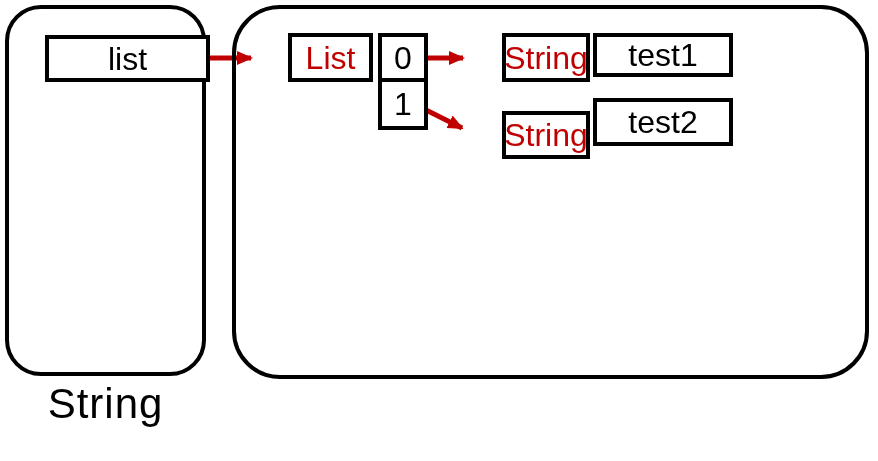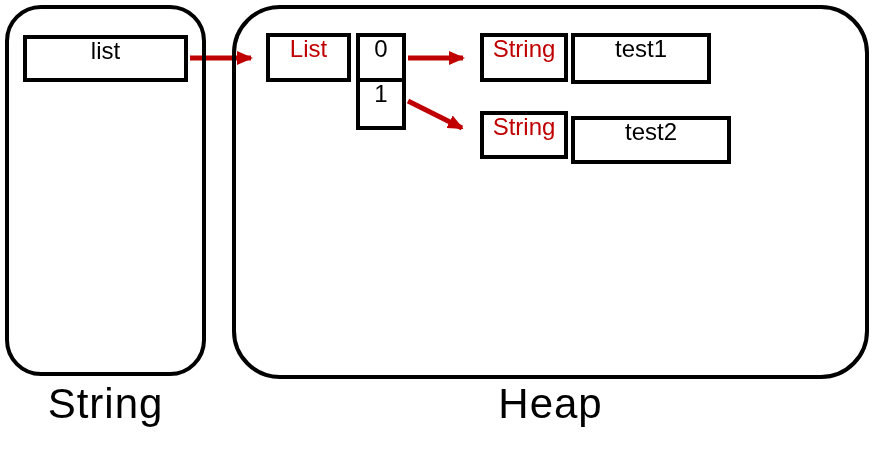--- a/index.html
+++ b/index.html
@@ -39,35 +39,37 @@
     line-height: 1.1;
   }
   .label-stack { left: 5px;  width: 201px; }
   .label-heap  { left: 232px; width: 637px; }
   .box {
     position: absolute;
     border: 4px solid var(--ink);
     background: var(--bg);
     box-sizing: border-box;
     display: flex;
+    align-items: center;
     justify-content: center;
-    font-size: 24px;
+    font-size: 32px;
     color: var(--ink);
     z-index: 3;
     line-height: 1;
+    margin-left: 22px;
   }
   .red-text { color: var(--accent); }
   .box-list-var   { left: 23px;  top: 35px;  width: 165px; height: 47px; }
   .box-list-type  { left: 266px; top: 33px;  width: 85px;  height: 49px; }
   .box-index-0    { left: 356px; top: 33px;  width: 50px;  height: 49px; }
   .box-index-1    { left: 356px; top: 82px;  width: 50px;  height: 48px; border-top: none; }
   .box-str1-type  { left: 480px; top: 33px;  width: 88px;  height: 49px; }
-  .box-str1-value { left: 571px; top: 33px;  width: 140px; height: 51px; }
+  .box-str1-value { left: 571px; top: 33px;  width: 140px; height: 44px; }
   .box-str2-type  { left: 480px; top: 111px; width: 88px;  height: 48px; }
-  .box-str2-value { left: 571px; top: 116px; width: 160px; height: 48px; }
+  .box-str2-value { left: 571px; top: 98px; width: 140px; height: 48px; }
   .arrows-overlay {
     position: absolute;
     left: 0; top: 0;
     width: 878px; height: 461px;
     z-index: 1;
     color: var(--accent);
     pointer-events: none;
   }
   .arrows-overlay line { stroke: currentColor; stroke-width: 5; }
 </style>
@@ -87,21 +89,20 @@
     <line x1="408" y1="101" x2="462" y2="128" marker-end="url(#arrowhead)"></line>
   </svg>
 
   <div class="region region-stack"></div>
   <div class="box box-list-var">
     <span>list</span>
   </div>
   <div class="region-label label-stack">String</div>
 
   <div class="region region-heap"></div>
-  <div class="region-label label-heap">Heap</div>
 
   <div class="box box-list-type">
     <span class="red-text">List</span>
   </div>
   <div class="box box-index-0">
     <span>0</span>
   </div>
   <div class="box box-index-1">
     <span>1</span>
   </div>

